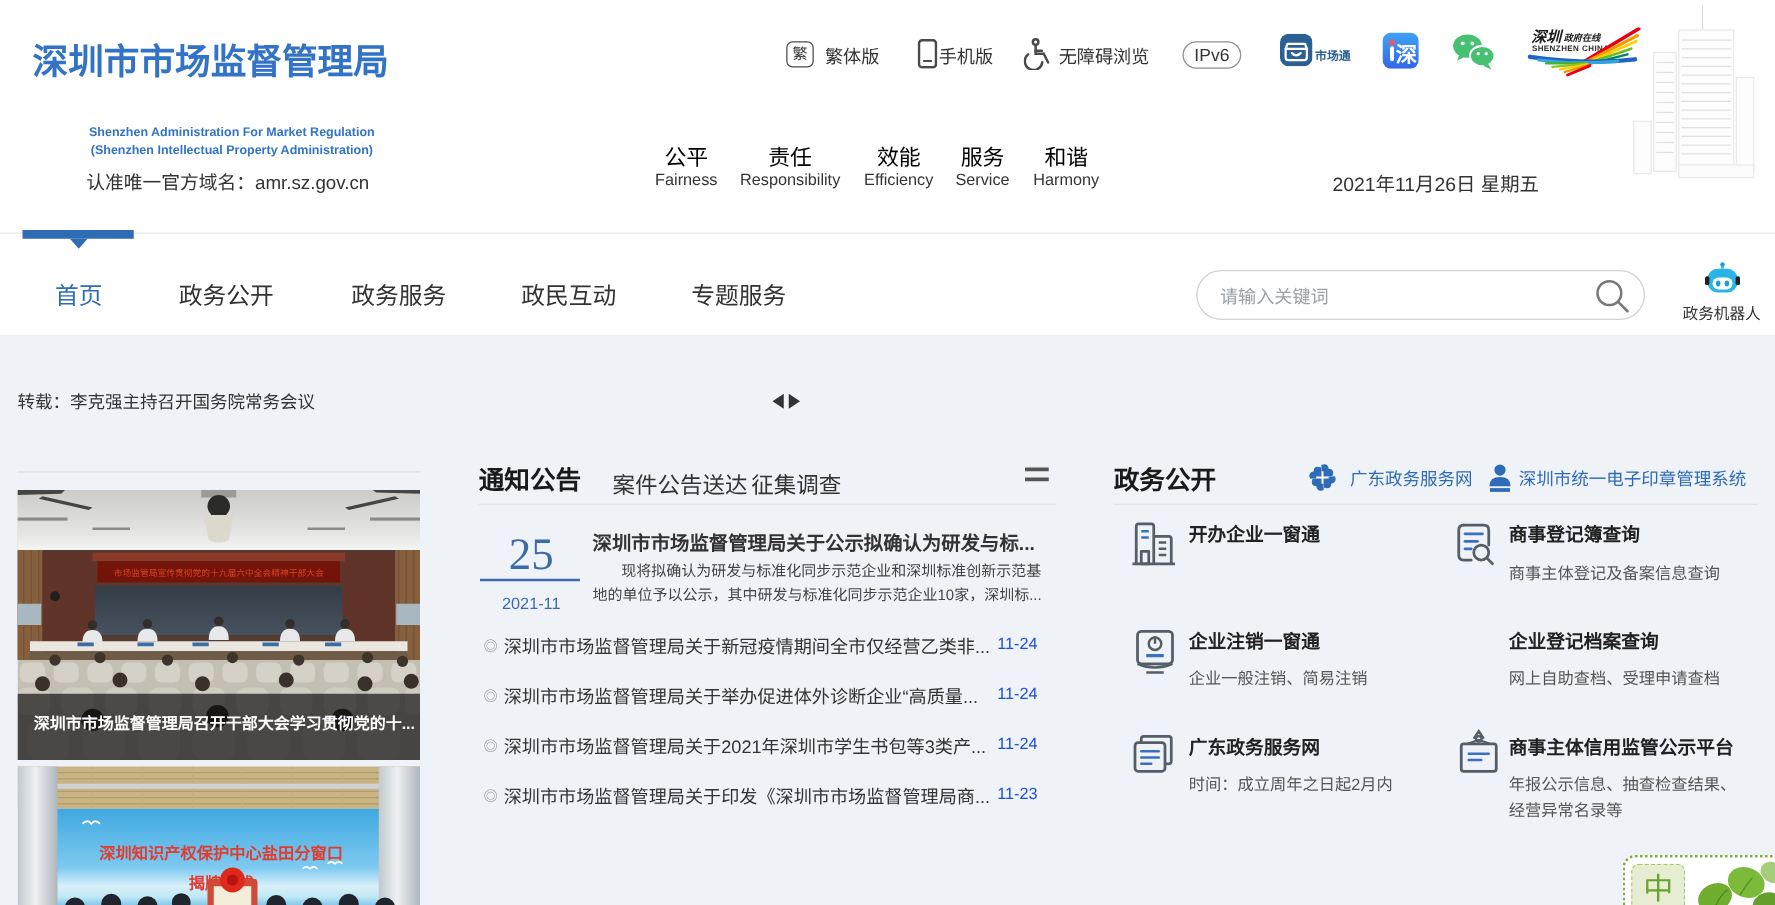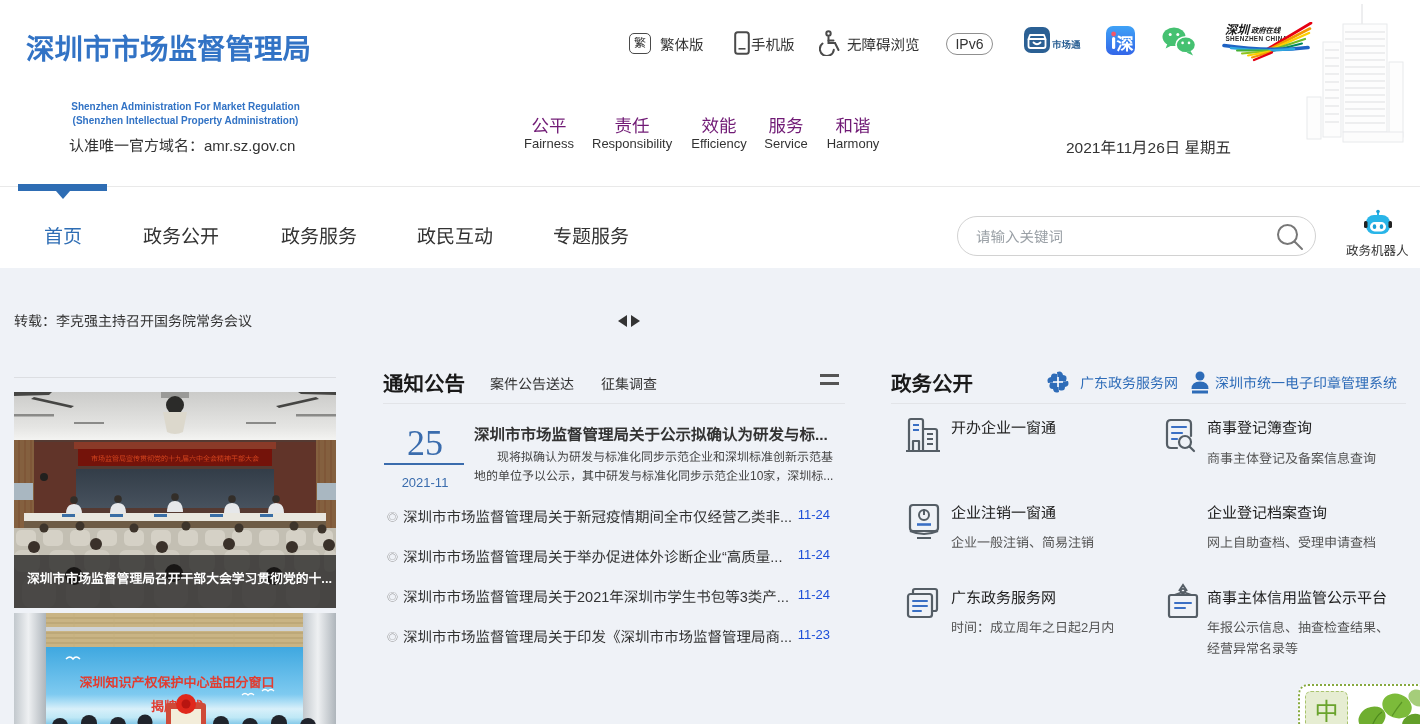--- a/index.html
+++ b/index.html
@@ -14,57 +14,57 @@
 .logo-cn1 { left:26px; top:26px; font-size:28.5px; font-weight:bold; color:#3273c5; }
 .logo-cn2 { left:8px; top:57px; font-size:28.5px; font-weight:bold; color:#3273c5; letter-spacing:2px; }
 .logo-en { left:53px; top:100px; width:265px; text-align:center; font-size:10px; font-weight:bold; color:#3273c5; line-height:13.5px; }
 .logo-domain { left:69px; top:134px; font-size:15px; color:#333; }
 
 .util { top:32.5px; font-size:14.5px; color:#333; }
 .fanbox { left:629px; top:33px; width:22px; height:21px; border:1.5px solid #4a4a4a; border-radius:5px; color:#333; font-size:12px; text-align:center; line-height:18px; }
 .ipv6 { left:946px; top:33px; width:47px; height:22px; border:1px solid #8f8f8f; border-radius:11px; font-size:14px; color:#333; text-align:center; line-height:20px; }
 .appname { left:1052px; top:37px; font-size:9.5px; font-weight:bold; color:#2b6094; }
 
-.valcn { top:112px; font-size:17.5px; color:#701a75; text-align:center; }
+.valcn { top:112px; font-size:17.5px; color:#000000; text-align:center; }
 .valen { top:136px; font-size:13px; color:#333; text-align:center; }
 .dateline { left:1066px; top:135px; font-size:15.5px; color:#333; }
 
 
 #nav { position:absolute; left:0; top:186px; width:1420px; height:82px; background:#fff; border-top:1px solid #e9e9e9; }
 .navbar-ind { left:18px; top:184px; width:89px; height:7px; background:#2e6db4; }
 .navbar-tri { left:56px; top:191px; width:0; height:0; border-left:7px solid transparent; border-right:7px solid transparent; border-top:8px solid #2e6db4; }
 .navitem { top:221px; font-size:19px; color:#333; }
 .search { left:957px; top:216px; width:359px; height:40px; border:1px solid #d2d2d2; border-radius:20px; background:#fff; }
 .search-ph { left:976px; top:225px; font-size:14.5px; color:#9aa0a6; }
 .robot-label { left:1346px; top:240px; font-size:12.5px; color:#333; }
 
 
 #main { position:absolute; left:0; top:268px; width:1420px; height:456px; background:#eff2f7; }
 .ticker { left:14px; top:42px; font-size:14px; color:#333; }
 .tick-l { left:618px; top:47px; width:0; height:0; border-top:6px solid transparent; border-bottom:6px solid transparent; border-right:9px solid #333; }
 .tick-r { left:631px; top:47px; width:0; height:0; border-top:6px solid transparent; border-bottom:6px solid transparent; border-left:9px solid #333; }
 .photo-topline { left:14px; top:109px; width:322px; height:1px; background:#dcdee2; }
 
 .sec-title { top:99px; font-size:20.5px; font-weight:bold; color:#1a1a1a; }
-.sec-tab { top:105px; font-size:14px; color:#333; }
+.sec-tab { top:105px; font-size:18px; color:#333; }
 .sec-line { top:135px; height:1px; background:#e2e4e8; }
 .morebar { width:19px; height:3px; background:#555; }
 
 
 .n-day { left:399px; top:156.5px; width:52px; text-align:center; font-family:"Liberation Serif", serif; font-size:36px; line-height:1; color:#3a6cad; }
 .n-underline { left:384px; top:195px; width:80px; height:2px; background:#3a6cad; }
 .n-month { left:399px; top:207px; width:52px; text-align:center; font-size:13px; color:#3a6cad; }
 .n-title { left:474px; top:153.5px; width:380px; font-size:15.5px; font-weight:bold; color:#333; white-space:nowrap; }
 .n-sum { left:474px; top:180px; width:380px; font-size:12px; color:#444; line-height:19px; }
 .n-item { left:387px; width:459px; font-size:14.5px; color:#333; white-space:nowrap; }
 .n-item .dot { color:#8a8a8a; font-size:11px; vertical-align:1.5px; margin-right:5px; }
 .n-item .dt { position:absolute; right:16px; top:2px; font-size:13px; color:#1d4ed8; }
 
 
-.sv-title { font-size:15px; font-weight:normal; color:#222; }
+.sv-title { font-size:15px; font-weight:bold; color:#222; }
 .sv-desc { font-size:13px; color:#555; line-height:21.5px; }
 .sv-link { font-size:14px; color:#2e6cb8; white-space:nowrap; }
 </style>
 </head>
 <body>
 <div id="page">
 
   <div id="header">
     <div class="abs logo-cn1">深圳市市场监督管理局</div>
     <div class="abs logo-domain">认准唯一官方域名：amr.sz.gov.cn</div>

